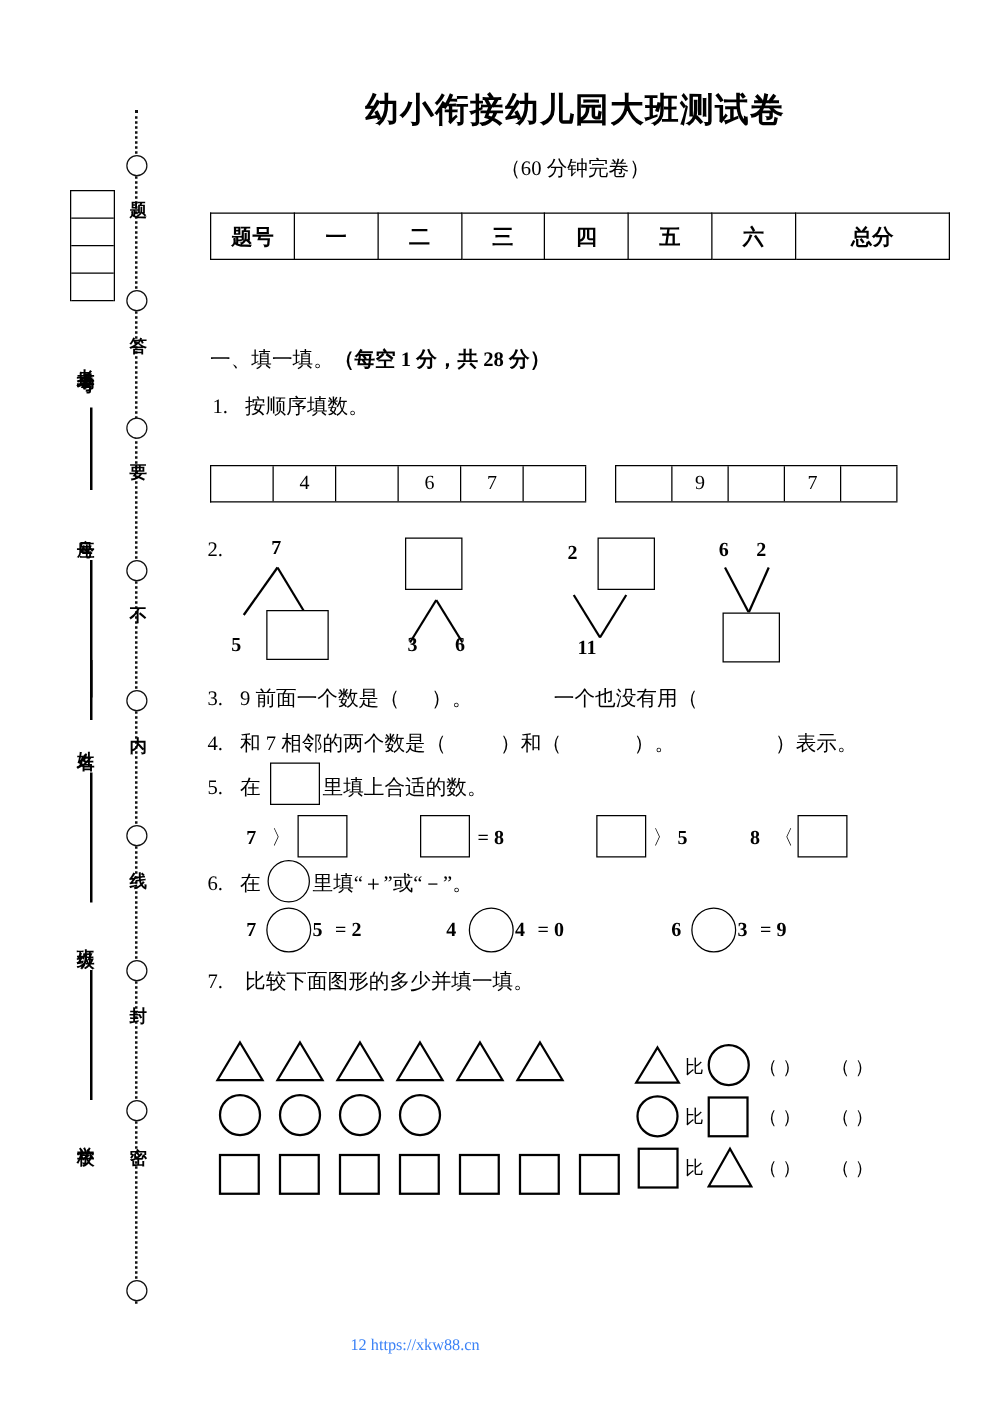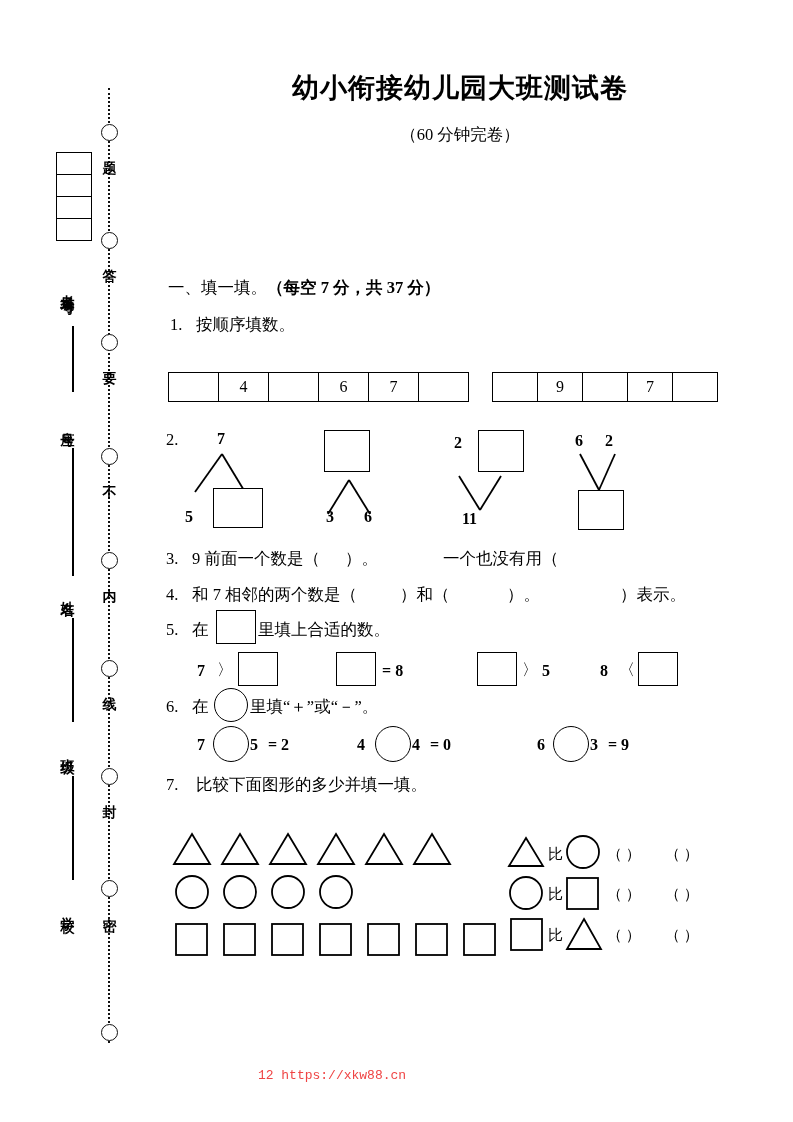--- a/index.html
+++ b/index.html
@@ -166,22 +166,22 @@
   .num.light { font-weight: normal; }
   svg.shape { position: absolute; overflow: visible; }
 
   .watermark {
     position: absolute;
     left: 0;
     top: 1068px;
     width: 664px;
     text-align: center;
     font-size: 13px;
-    color: #ef4444;
-    font-family: Liberation Mono, monospace;
+    color: #3b82f6;
+    font-family: Liberation Serif, serif;
   }
 </style>
 </head>
 <body>
 
 <div class="margin-col">
 
   <div class="seal-line"></div>
 
   <div class="seal-dot" style="top:124px"></div>
@@ -223,24 +223,34 @@
   <div class="field-rule" style="top:776px; height:104px;"></div>
 
   <div class="field-label" style="top:886px; height:44px;">学校</div>
 </div>
 
 <div class="page-title">幼小衔接幼儿园大班测试卷</div>
 <div class="page-subtitle">（60 分钟完卷）</div>
 
 <table class="score-table">
   <tbody>
+      <tr>
+    <td class="head-label">题号</td>
+    <td>一</td>
+    <td>二</td>
+    <td>三</td>
+    <td>四</td>
+    <td>五</td>
+    <td>六</td>
+    <td>总分</td>
+  </tr>
 </tbody>
   </table>
 
-<div class="q-text sec-head" style="left:168px; top:278px;"><span>一、填一填。</span><b>（每空 7 分，共 37 分）</b></div>
+<div class="q-text sec-head" style="left:168px; top:278px;"><span>一、填一填。</span><b>（每空 1 分，共 28 分）</b></div>
 
 <div class="q-text" style="left:170px; top:315px;">1.</div>
 <div class="q-text" style="left:196px; top:315px;">按顺序填数。</div>
 
 <div class="seq" style="left:168px; top:372px;">
   <span></span>
   <span>4</span>
   <span></span>
   <span>6</span>
   <span>7</span>

